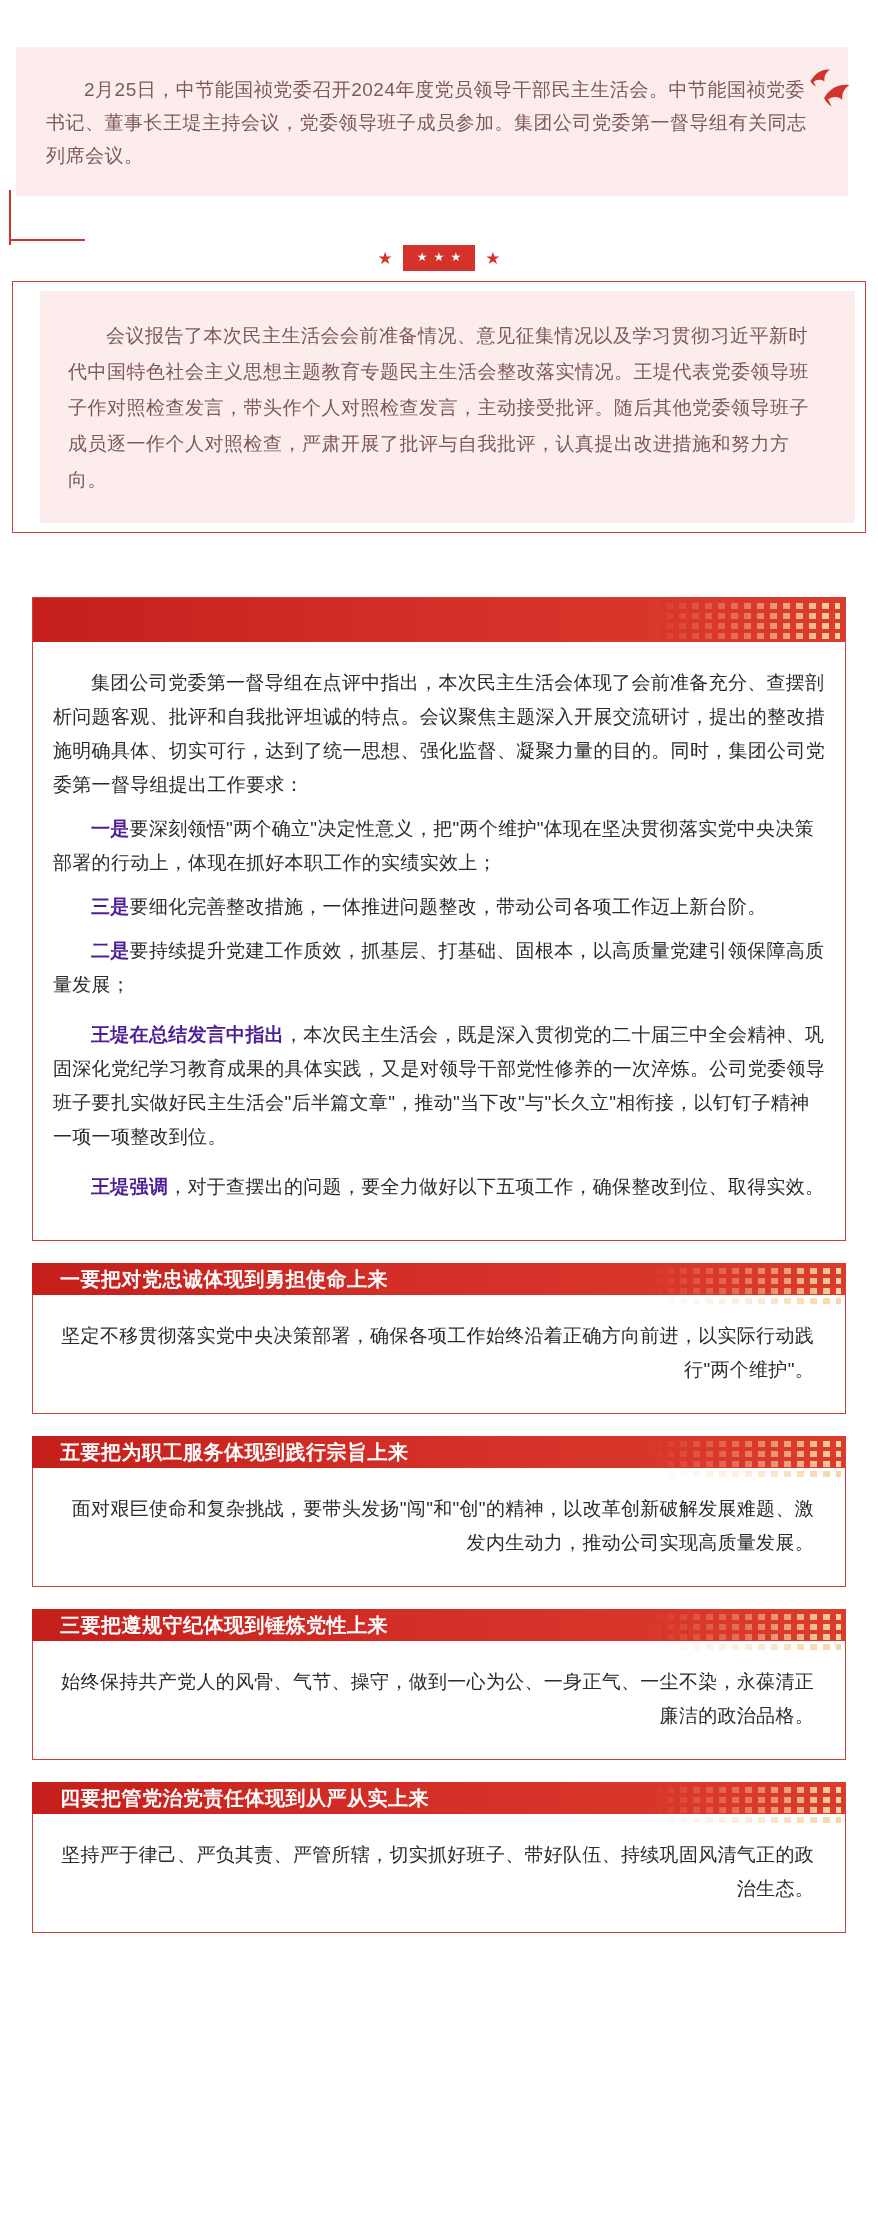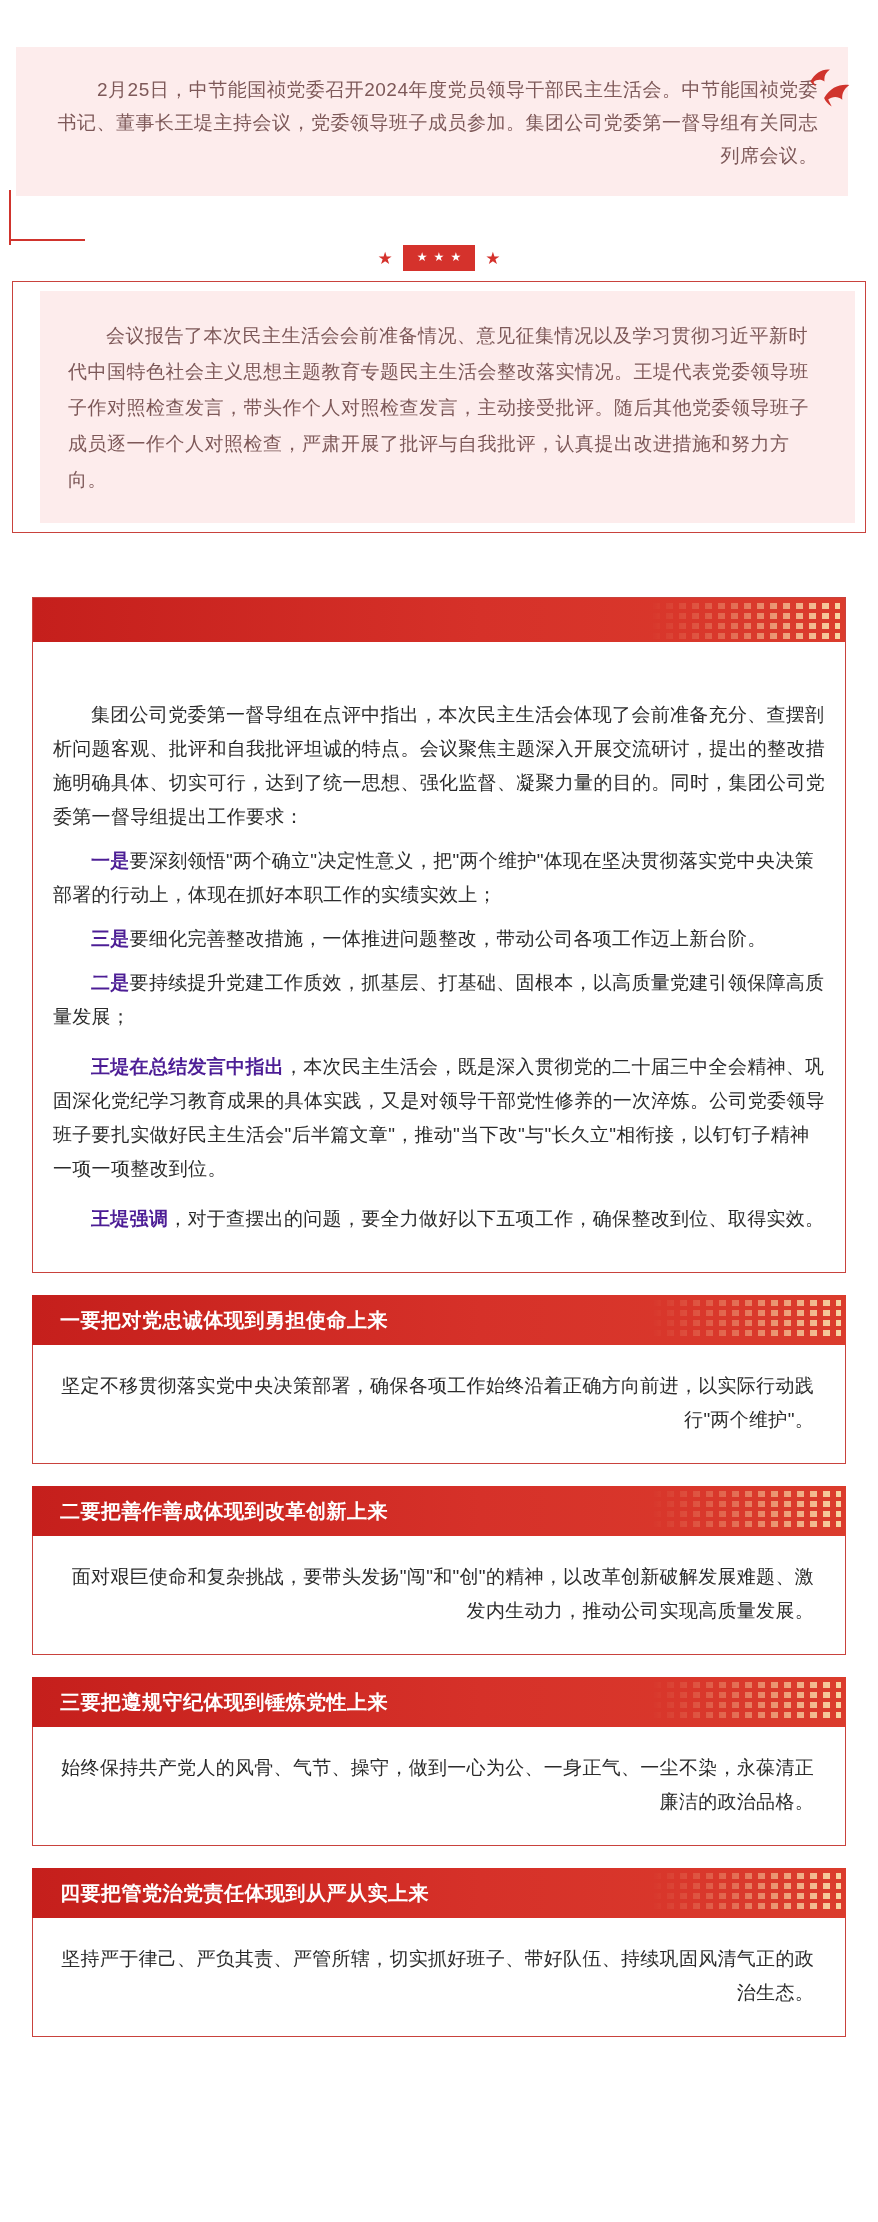--- a/index.html
+++ b/index.html
@@ -8,21 +8,21 @@
     font-family:"Liberation Sans","DejaVu Sans",sans-serif;
     -webkit-font-smoothing:antialiased;
   }
   .page{position:relative;width:878px;height:2222px;}
 
   
   .intro{
     margin:47px 30px 0 16px;
     background:#fdecec;
     padding:26px 30px 24px 30px;
-    position:relative;z-index:1;text-align:right;
+    position:relative;z-index:1;
   }
   .intro p{
     margin:0;font-size:19px;line-height:33px;color:#7d5858;
     text-indent:2em;letter-spacing:.5px;
   }
 
   
   .birds{position:absolute;top:22px;right:22px;z-index:2;}
 
   
@@ -57,33 +57,33 @@
   .mainbox{
     margin:64px 32px 0 32px;
     border:1px solid #c9423d;
     background:#ffffff;
   }
   .band{
     height:44px;position:relative;
     background:linear-gradient(90deg,#c51f1c 0%,#d63129 55%,#db3c2d 100%);
   }
   .dots{position:absolute;right:5px;top:3px;}
-  .mainbody{padding:24px 20px 26px 20px;margin-top:32px;}
+  .mainbody{padding:24px 20px 26px 20px;}
   .mainbody p{
     margin:0 0 10px 0;font-size:19px;line-height:34px;color:#2b2b2b;
     text-indent:2em;letter-spacing:.3px;
   }
   .mainbody p.mt{margin-top:16px;}
   .mainbody b{font-weight:bold;color:#4c1d95;}
 
   
   .sec{margin:22px 32px 0 32px;}
   .sec:first-of-type{margin-top:34px;}
   .sec-banner{
-    height:50px;position:relative;display:flex;align-items:center;
+    height:32px;position:relative;display:flex;align-items:center;
     background:linear-gradient(90deg,#c51f1c 0%,#d63129 55%,#db3c2d 100%);
     color:#ffffff;font-weight:bold;font-size:20px;letter-spacing:.5px;
     padding-left:28px;box-sizing:border-box;
   }
   .sec-banner .dots{top:3px;}
   .sec-body{
     border:1px solid #c9423d;border-top:none;
     padding:24px 31px 26px 20px;background:#ffffff;text-align:right;
   }
   .sec-body p{
@@ -159,21 +159,21 @@
           <rect width="190" height="38" fill="url(#dotgrid)" mask="url(#dotmask)"></rect>
         </svg>
     </div>
     <div class="sec-body">
       <p>坚定不移贯彻落实党中央决策部署，确保各项工作始终沿着正确方向前进，以实际行动践行"两个维护"。</p>
     </div>
   </div>
 
   <div class="sec">
     <div class="sec-banner">
-      <span>二要把善作善成体现到改革创新上来</span>
+      <span>五要把为职工服务体现到践行宗旨上来</span>
       <svg class="dots" width="190" height="38" viewBox="0 0 190 38">
           <rect width="190" height="38" fill="url(#dotgrid)" mask="url(#dotmask)"></rect>
         </svg>
     </div>
     <div class="sec-body">
       <p>面对艰巨使命和复杂挑战，要带头发扬"闯"和"创"的精神，以改革创新破解发展难题、激发内生动力，推动公司实现高质量发展。</p>
     </div>
   </div>
 
   <div class="sec">

